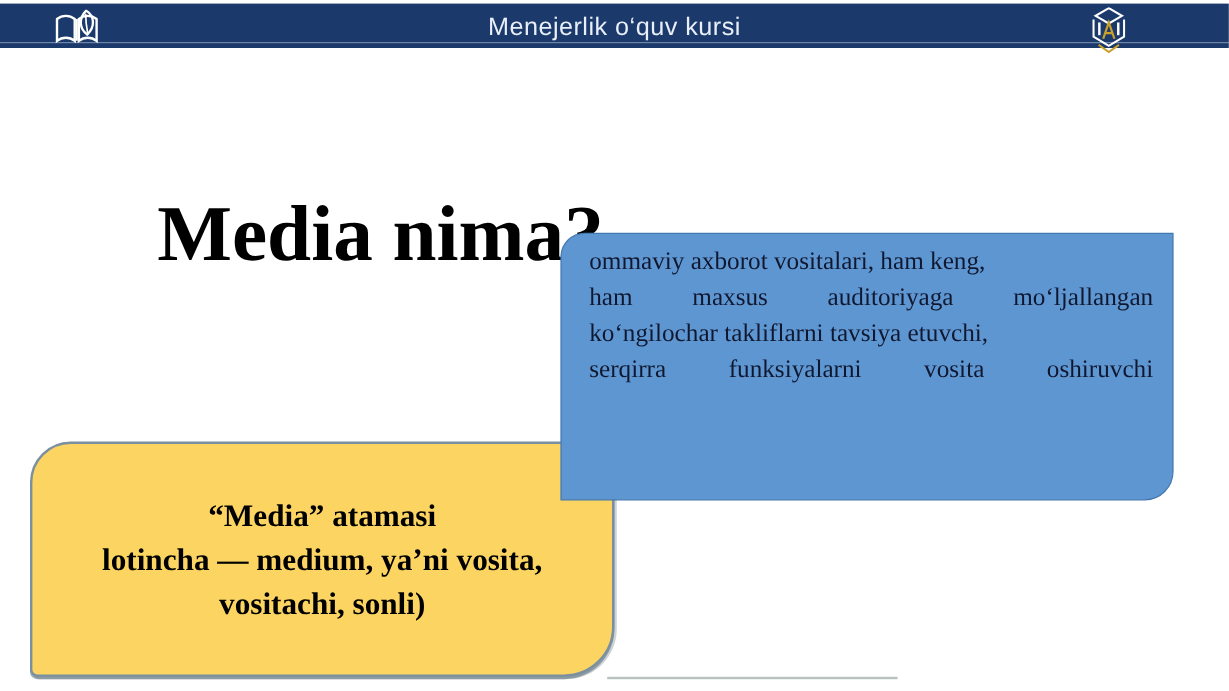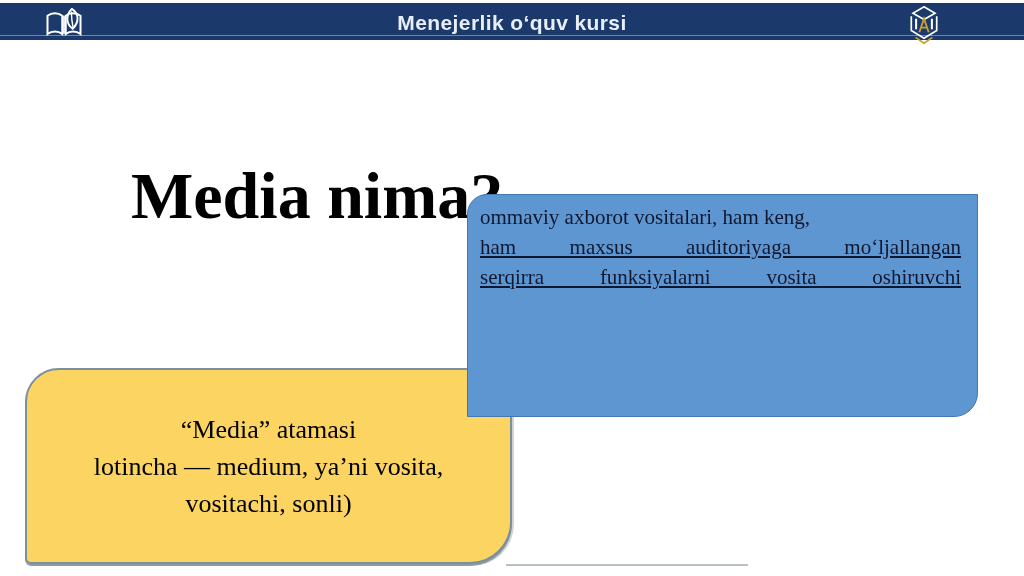--- a/index.html
+++ b/index.html
@@ -15,65 +15,65 @@
     background:var(--navy);
   }
   .header-accent {
     position:absolute; left:0; right:0; bottom:4px; height:1px;
     background:rgba(214,226,240,.45);
   }
   .header-title {
     position:absolute; top:8px; left:0; width:100%; text-align:center;
     color:var(--header-text);
     font-family:"Liberation Sans", sans-serif;
-    font-size:21px; font-weight:700; letter-spacing:.4px;
+    font-size:21px; font-weight:400; letter-spacing:.4px;
   }
   .logo { position:absolute; }
   .logo.book { left:44px; top:5px; width:40px; height:33px; }
   .logo.cube { left:903px; top:3px; width:42px; height:39px; }
 
   
   .slide-title {
     position:absolute; left:131px; top:117px;
     font-family:"Liberation Serif", serif;
     font-size:66px; line-height:70px; font-weight:700;
     color:var(--title-color);
   }
 
   
   .blue-box {
     position:absolute; left:467px; top:194px; width:511px; height:223px;
     box-sizing:border-box;
     background:var(--blue-box-bg);
     border:1px solid var(--blue-box-border);
     border-radius:20px 0 24px 0;
-    padding:7px 16px 0 12px;
+    padding:7px 16px 0 23px;
     z-index:2;
   }
   .blue-box .line {
     font-size:21px; line-height:30px;
     color:var(--blue-box-text);
   }
   .blue-box .line.stretch {
-    text-align:justify; text-align-last:justify; text-justify:inter-word;text-decoration:underline;
+    text-align:justify; text-align-last:justify; text-justify:inter-word;
   }
 
   
   .yellow-box {
     position:absolute; left:25px; top:368px; width:487px; height:196px;
     box-sizing:border-box;
     background:var(--yellow-box-bg);
     border:2px solid var(--yellow-box-border);
     border-radius:34px 6px 42px 6px;
     box-shadow:0 2px 0 rgba(88,108,118,.55), 2px 2px 0 rgba(88,108,118,.3);
     display:flex; flex-direction:column; justify-content:center;
     z-index:1;
   }
   .yellow-box .line {
-    font-size:26px; line-height:37px; font-weight:400;
+    font-size:26px; line-height:37px; font-weight:700;
     text-align:center; color:#000000;
   }
 
   
   .footer-line {
     position:absolute; left:506px; top:564px; width:242px; height:2px;
     background:#b9c3bd;
   }
 </style>
 </head>
@@ -104,20 +104,21 @@
       <path d="M12 37 L22 44 L32 37" stroke="#C8A02C" stroke-width="2" fill="none"></path>
     </svg>
   </span>
 </div>
 
 <h1 class="slide-title">Media nima?</h1>
 
 <div class="blue-box">
     <div class="line">ommaviy axborot vositalari, ham keng,</div>
     <div class="line stretch">ham maxsus auditoriyaga mo‘ljallangan</div>
+    <div class="line">ko‘ngilochar takliflarni tavsiya etuvchi,</div>
     <div class="line stretch">serqirra funksiyalarni vosita oshiruvchi</div>
   </div>
 
 <div class="yellow-box">
     <div class="line">“Media” atamasi</div>
     <div class="line">lotincha — medium, ya’ni vosita,</div>
     <div class="line">vositachi, sonli)</div>
   </div>
 
 <div class="footer-line"></div>

